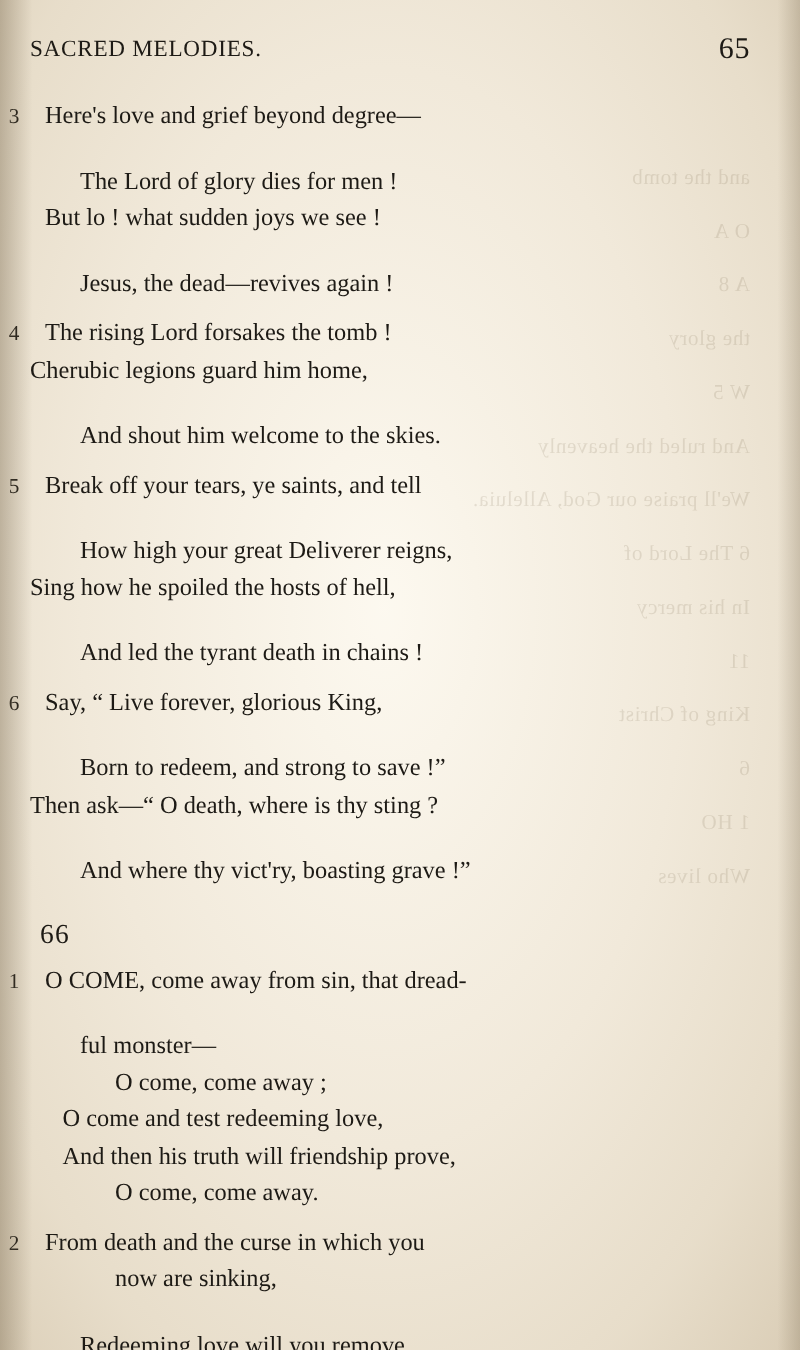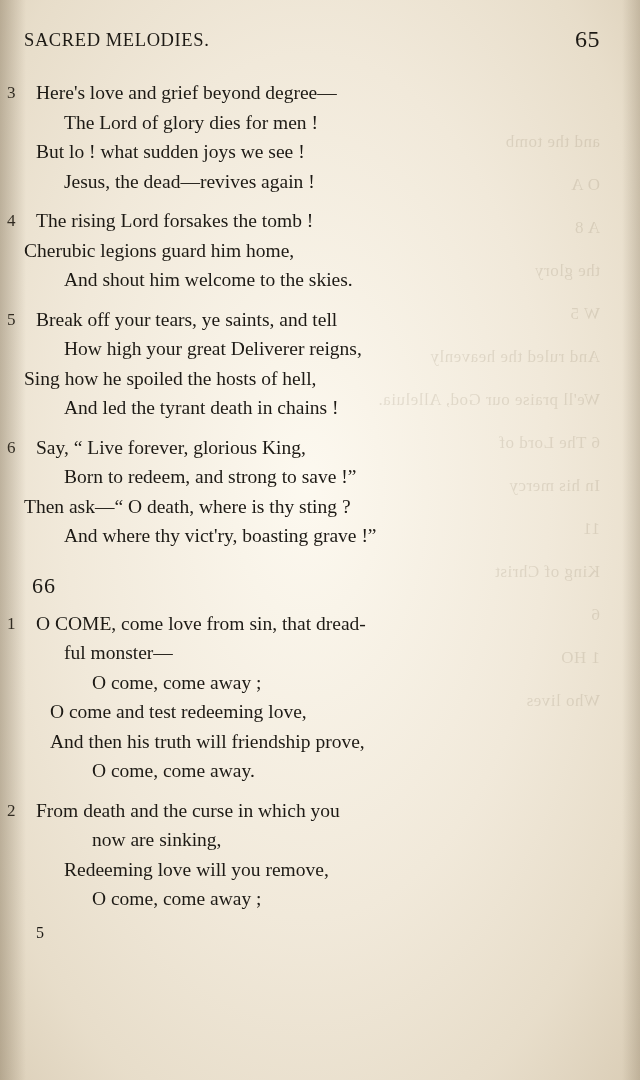--- a/index.html
+++ b/index.html
@@ -97,21 +97,21 @@
     line-height: 29.5px;
     white-space: nowrap;
   }
   .verse-num {
     position: absolute;
     left: -17px;
     top: 0;
     font-size: 17px;
   }
   .i0 { padding-left: 12px; }
-  .i1 { padding-left: 40px; }
+  .i1 { padding-left: 40px; margin-top: 23px; }
   .i2 { padding-left: 0px; }
   .i3 { padding-left: 68px; }
   .i4 { padding-left: 26px; }
 
   .hymn-number {
     font-size: 22px;
     letter-spacing: 1px;
     margin: 22px 0 10px 0;
     padding-left: 8px;
     font-weight: 500;
@@ -200,21 +200,21 @@
 
     </section>
 
     <section class="hymn2">
 
       <div class="hymn-number">66</div>
 
       <div class="stanza">
         <div class="line i0">
           <span class="verse-num">1</span>
-          <span>O COME, come love from sin, that dread-</span>
+          <span>O COME, come away from sin, that dread-</span>
         </div>
         <div class="line i1">ful monster—</div>
         <div class="line i3">O come, come away ;</div>
         <div class="line i4">O come and test redeeming love,</div>
         <div class="line i4">And then his truth will friendship prove,</div>
         <div class="line i3">O come, come away.</div>
       </div>
 
       <div class="stanza">
         <div class="line i0">

